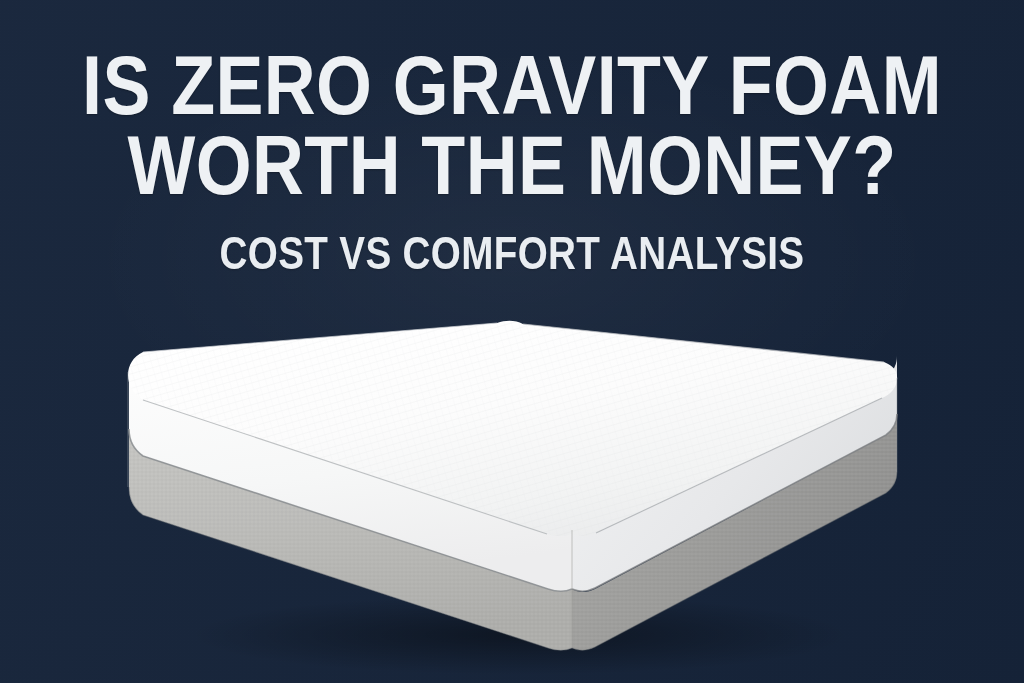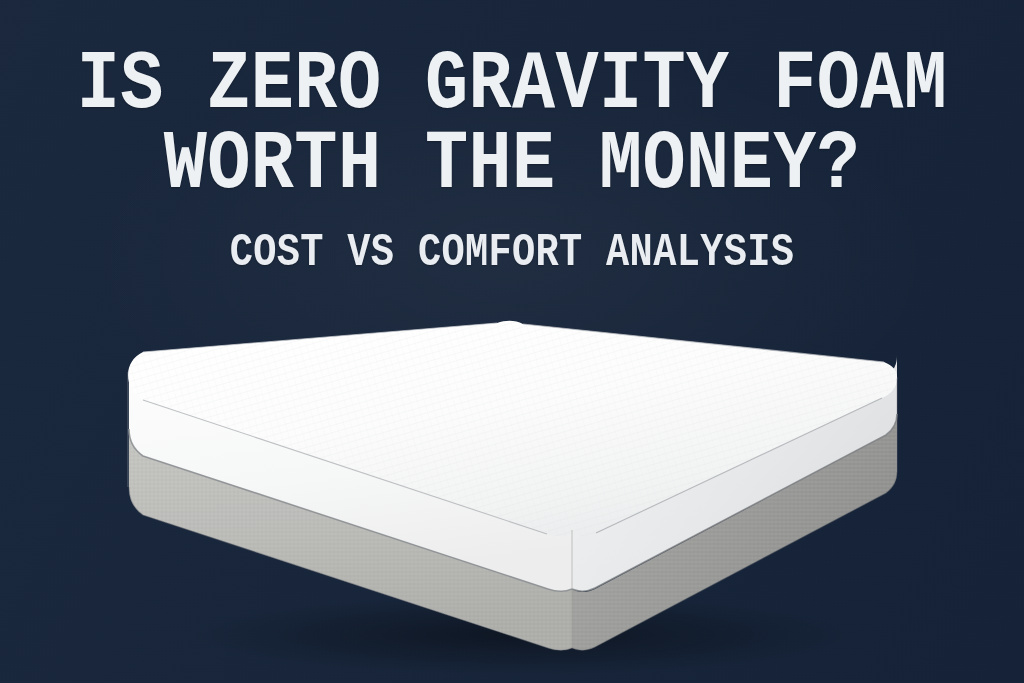--- a/index.html
+++ b/index.html
@@ -7,21 +7,21 @@
     margin: 0;
     padding: 0;
     background: #16243a;
   }
   #stage {
     position: relative;
     width: 1024px;
     height: 683px;
     overflow: hidden;
     background: #16243a;
-    font-family: Liberation Mono, monospace;
+    font-family: Liberation Sans, sans-serif;
     -webkit-font-smoothing: antialiased;
   }
   
   #bg-texture {
     position: absolute;
     inset: 0;
     background:
       radial-gradient(ellipse 60% 45% at 50% 38%, rgba(255,255,255,0.035), rgba(255,255,255,0) 70%),
       linear-gradient(115deg, rgba(255,255,255,0.018) 0%, rgba(0,0,0,0.05) 100%),
       #16243a;

